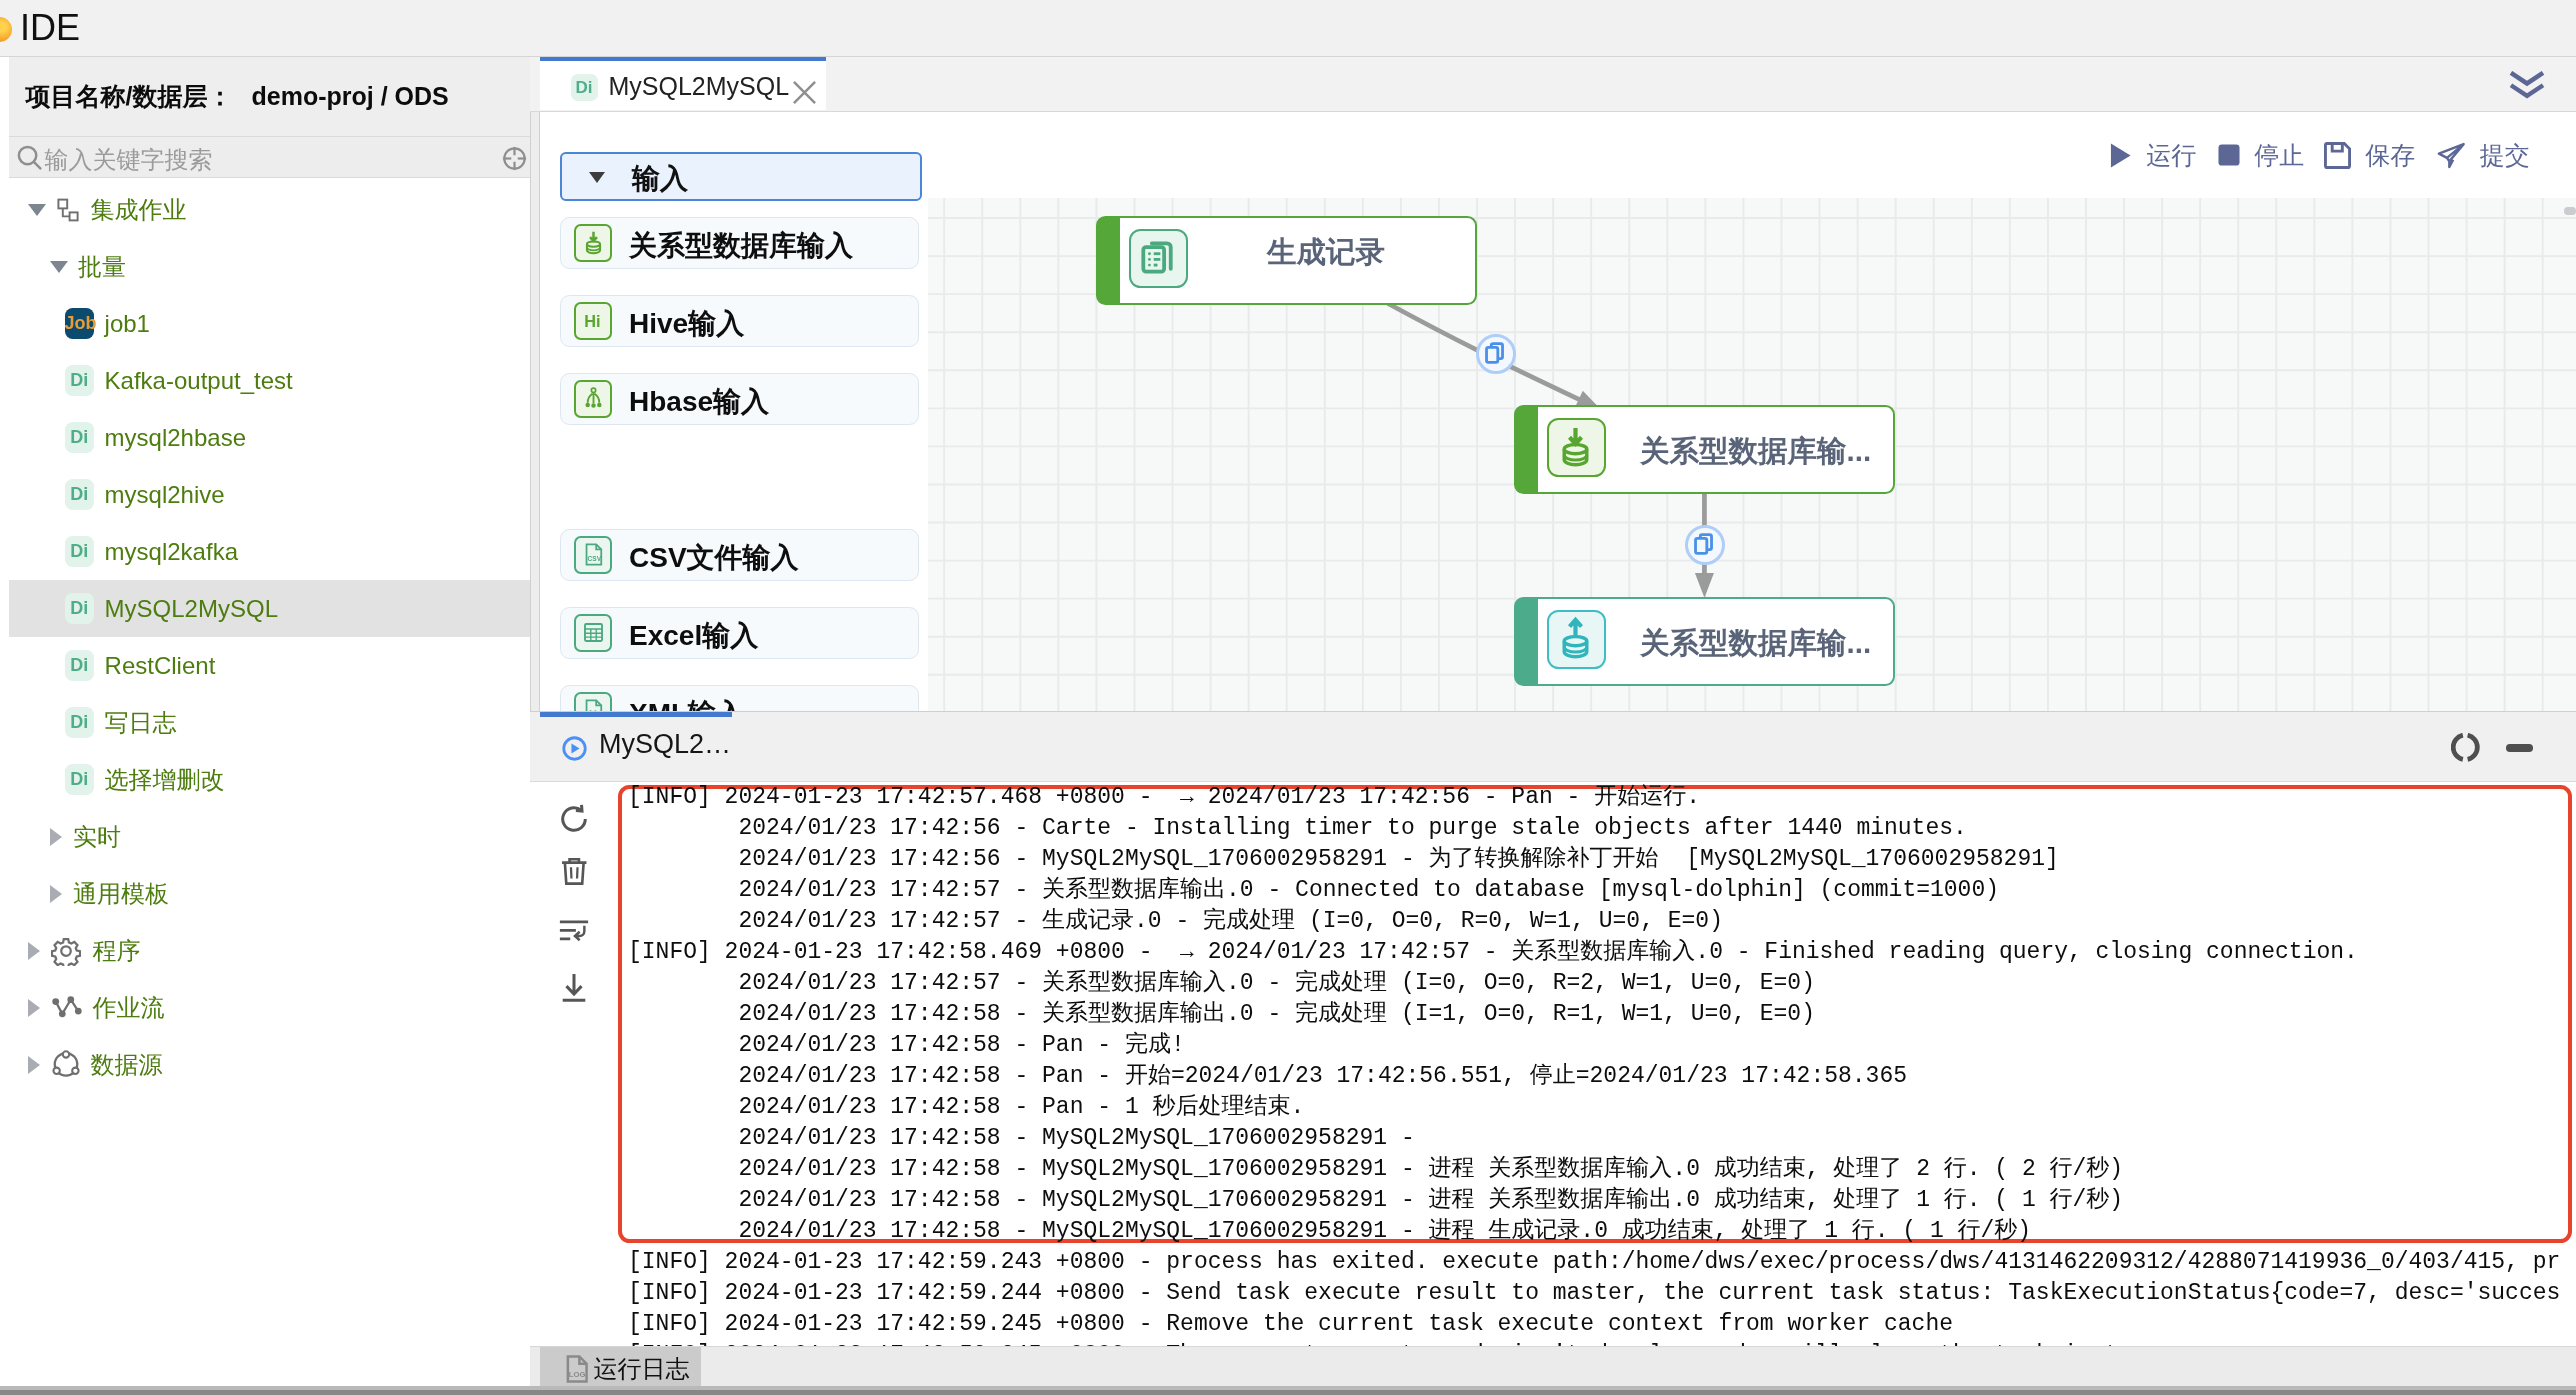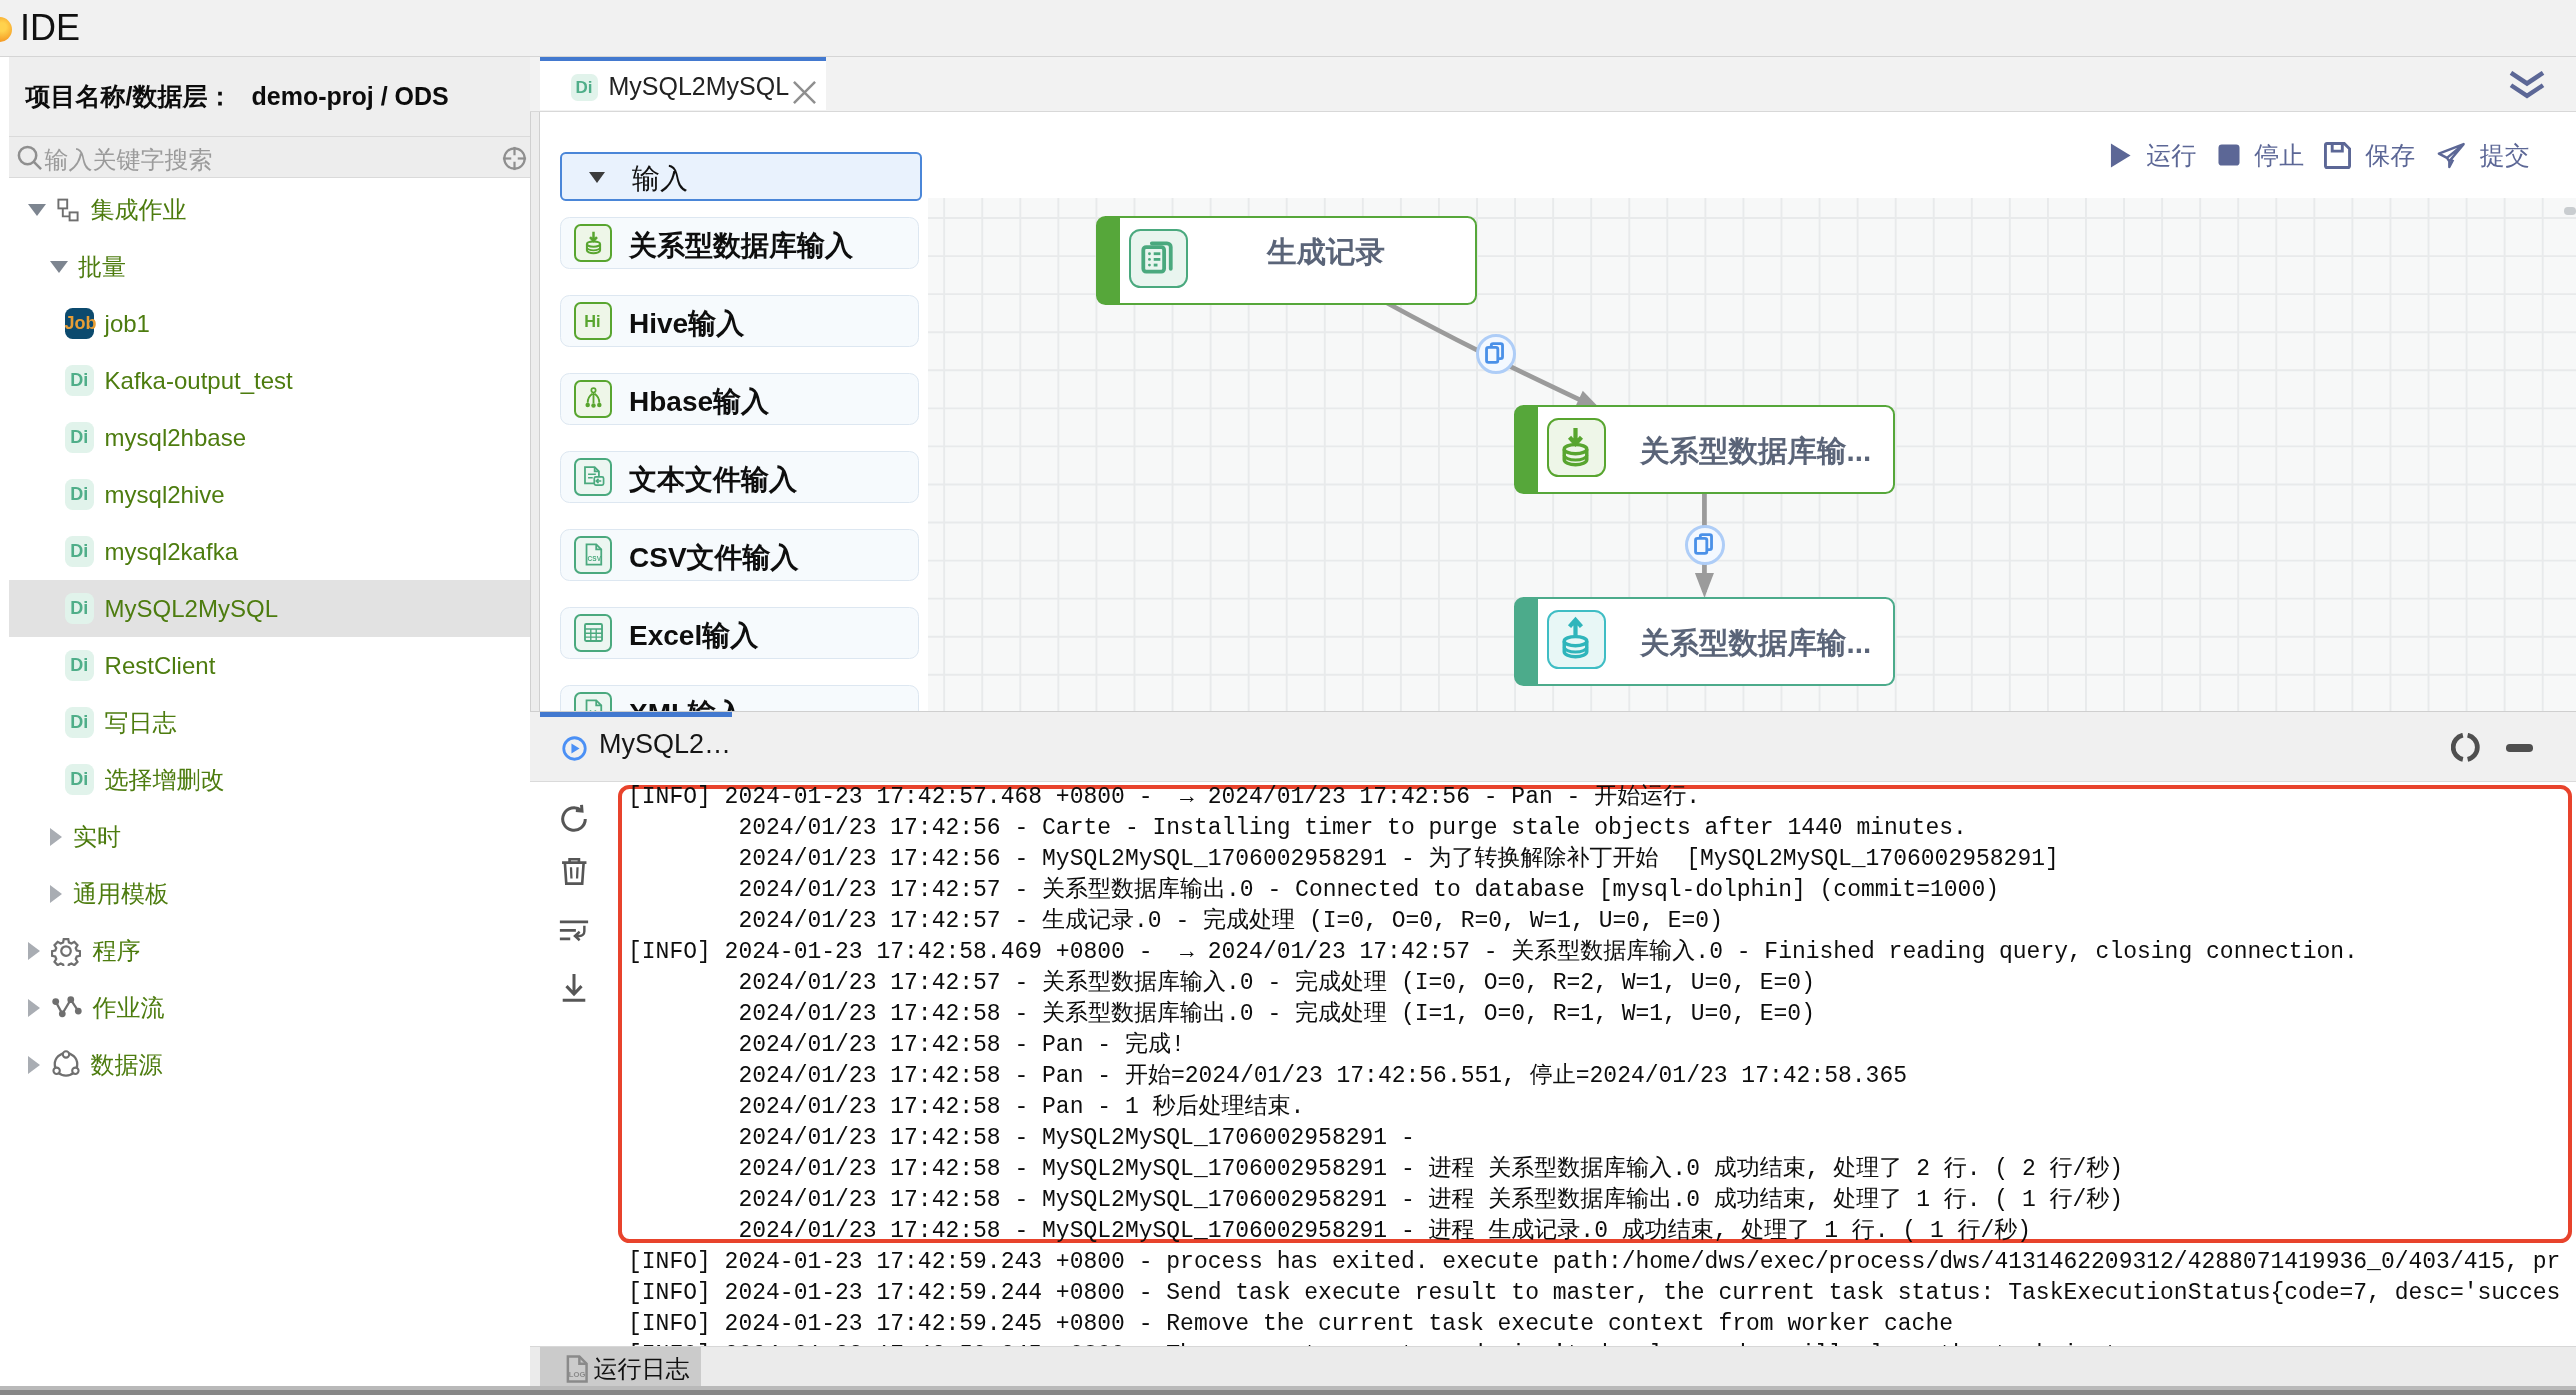--- a/index.html
+++ b/index.html
@@ -32,21 +32,21 @@
 #tab1 .badge{position:absolute;left:31px;top:13.3px;margin:0;width:27px;height:27px;line-height:27px;font-size:17px;border-radius:6.7px;}
 #tab1 .tt{position:absolute;left:69px;top:10.5px;font-size:25px;color:#222;}
 
 #toolbar{left:540px;top:112px;width:2036px;height:86px;background:#fff;}
 .tbbtn{position:absolute;top:0;height:86px;display:flex;align-items:center;color:#5c6796;font-size:25px;}
 .tbbtn svg{margin-right:14.3px;}
 
 #cpanel{left:540px;top:112px;width:388px;height:599px;background:#fff;}
 #insel{left:20px;top:40px;width:362px;height:49px;background:#e9f2fd;border:2.9px solid #4a86d8;border-radius:5.7px;box-sizing:border-box;}
 #insel .cv{position:absolute;left:27px;top:18px;width:0;height:0;border-left:8.6px solid transparent;border-right:8.6px solid transparent;border-top:11.4px solid #3c3c3c;}
-#insel .lb{position:absolute;left:70px;top:5.7px;font-size:28px;font-weight:normal;color:#111;}
+#insel .lb{position:absolute;left:70px;top:5.7px;font-size:28px;font-weight:bold;color:#111;}
 .citem{position:absolute;left:20px;width:359px;height:52px;background:#f6fafd;border:1.9px solid #dde7f1;border-radius:9.5px;box-sizing:border-box;}
 .citem .ib{position:absolute;left:13.3px;top:5.7px;width:38px;height:38px;border-radius:6.7px;box-sizing:border-box;display:flex;align-items:center;justify-content:center;overflow:hidden;}
 .citem .cl{position:absolute;left:68px;top:8.6px;font-size:28px;font-weight:bold;color:#0e0e0e;white-space:nowrap;}
 
 #canvas{left:928px;top:198px;width:1648px;height:513px;background:#f7f8f8;overflow:hidden;}
 .node{position:absolute;background:#fff;box-sizing:border-box;border-radius:9.5px;}
 .node .strip{position:absolute;left:-1px;top:-1px;bottom:-1px;width:23px;border-radius:8.6px 0 0 8.6px;}
 .node .nicon{position:absolute;box-sizing:border-box;border-radius:11.4px;}
 .node .ntitle{position:absolute;font-size:29.5px;font-weight:bold;color:#5a6478;white-space:nowrap;}
 
@@ -277,33 +277,20 @@
         <span class="ib" style="border:2.4px solid #58a52f;background:#eef6e8">
           <svg width="31" height="31" viewBox="0 0 40 40">
             <circle cx="20" cy="9.5" r="2.8" fill="none" stroke="#58a52f" stroke-width="2.2"></circle>
             <path d="M20 12.5 V26 M18.5 14 C15 16.5 12.5 19 12.5 25.5 M21.5 14 C25 16.5 27.5 19 27.5 25.5" fill="none" stroke="#58a52f" stroke-width="2.4"></path>
             <circle cx="12.5" cy="28.5" r="2.9" fill="#58a52f"></circle>
             <circle cx="20" cy="29" r="2.9" fill="#58a52f"></circle>
             <circle cx="27.5" cy="28.5" r="2.9" fill="#58a52f"></circle>
           </svg>
         </span>
         <span class="cl">Hbase输入</span>
-      </div>
-      <div class="citem" style="top:339px">
-        <span class="ib" style="border:2.4px solid #4aa97e;background:#ecf6f1">
-          <svg width="31" height="31" viewBox="0 0 40 40">
-            <path d="M9 8 H21.5 L27 13.5 V29 H9 Z" fill="none" stroke="#4aa97e" stroke-width="2.3"></path>
-            <path d="M21.5 8 V13.5 H27" fill="none" stroke="#4aa97e" stroke-width="2.3"></path>
-            <line x1="13" y1="17" x2="23" y2="17" stroke="#4aa97e" stroke-width="2"></line>
-            <line x1="13" y1="21.5" x2="19" y2="21.5" stroke="#4aa97e" stroke-width="2"></line>
-            <rect x="21" y="20.5" width="12" height="10.5" rx="2" fill="#ecf6f1" stroke="#4aa97e" stroke-width="2.2"></rect>
-            <path d="M30 25.8 H24 M26.5 23 L23.5 25.8 L26.5 28.6" fill="none" stroke="#4aa97e" stroke-width="2"></path>
-          </svg>
-        </span>
-        <span class="cl">文本文件输入</span>
       </div>
       <div class="citem" style="top:417px">
         <span class="ib" style="border:2.4px solid #4aa97e;background:#ecf6f1">
           <svg width="31" height="31" viewBox="0 0 40 40">
             <path d="M11 7 H23.5 L30 13.5 V33 H11 Z" fill="none" stroke="#4aa97e" stroke-width="2.3"></path>
             <path d="M23.5 7 V13.5 H30" fill="none" stroke="#4aa97e" stroke-width="2.3"></path>
             <text x="12.4" y="28" font-size="8.4" font-weight="bold" fill="#4aa97e" font-family="Liberation Sans">CSV</text>
           </svg>
         </span>
         <span class="cl">CSV文件输入</span>

